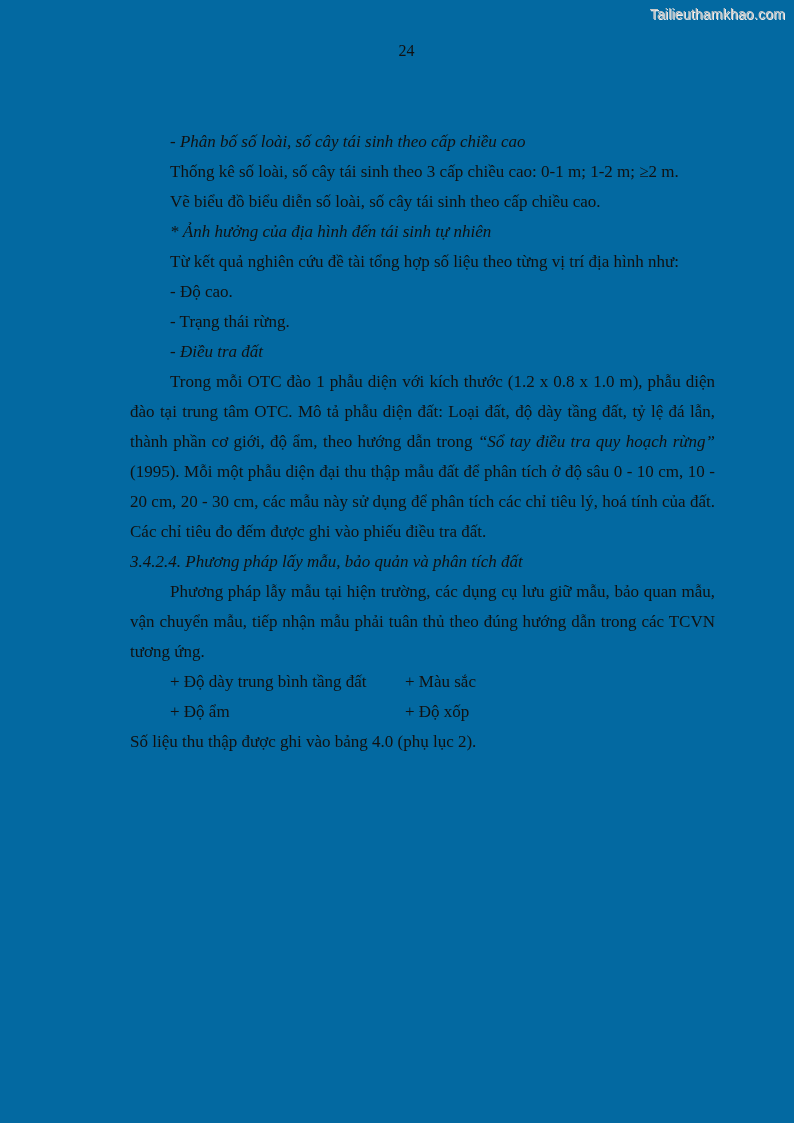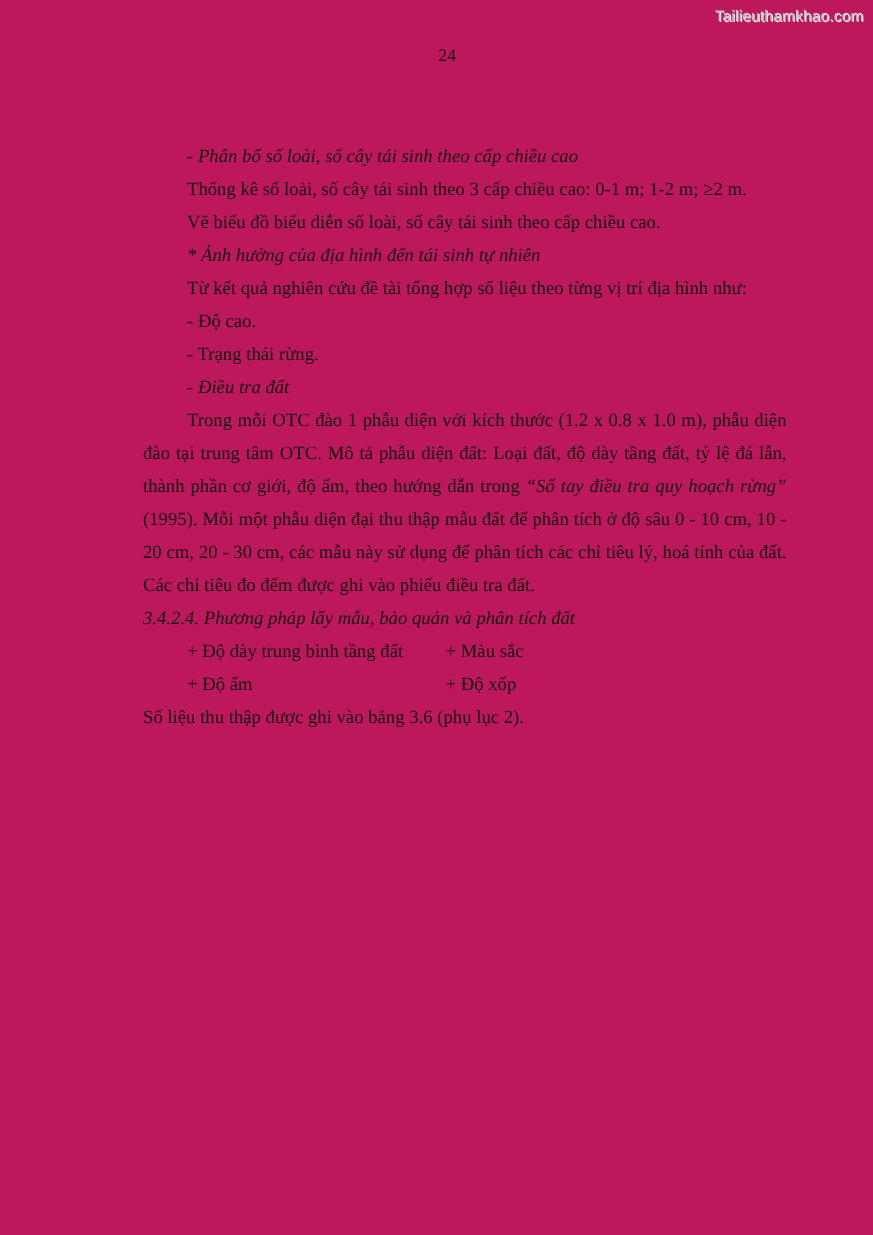--- a/index.html
+++ b/index.html
@@ -4,21 +4,21 @@
 <style>
   html, body {
     margin: 0;
     padding: 0;
     background: #ffffff;
   }
   .page {
     position: relative;
     width: 794px;
     height: 1123px;
-    background: #be185d;
+    background: #0369a1;
     font-family: "Liberation Serif", serif;
     color: #111111;
     overflow: hidden;
   }
   .watermark {
     position: absolute;
     top: 6px;
     right: 9px;
     font-family: "Liberation Sans", sans-serif;
     font-size: 14px;
@@ -86,23 +86,24 @@
 
     <p class="indent">- Trạng thái rừng.</p>
 
     <p class="indent italic">- Điều tra đất</p>
 
     <p class="para"><span>Trong mỗi OTC đào 1 phẫu diện với kích thước (1.2 x 0.8 x 1.0 m), phẫu diện đào tại trung tâm OTC. Mô tả phẫu diện đất: Loại đất, độ dày tầng đất, tỷ lệ đá lẫn, thành phần cơ giới, độ ẩm, theo hướng dẫn trong </span><span class="italic">“Sổ tay điều  tra quy hoạch rừng”</span><span> (1995). Mỗi một phẫu diện đại thu thập mẫu đất để phân tích ở độ sâu 0 - 10 cm, 10 - 20 cm, 20 - 30 cm, các mẫu này sử dụng để phân tích các chỉ tiêu lý, hoá tính của đất. Các chỉ tiêu đo đếm được ghi vào phiếu điều tra đất.</span></p>
 
     <p class="italic">3.4.2.4. Phương pháp lấy mẫu, bảo quản và phân tích đất</p>
 
 
+    <p class="para">Phương pháp lẫy mẫu tại hiện trường, các dụng cụ lưu giữ mẫu, bảo quan mẫu, vận chuyển mẫu, tiếp nhận mẫu phải tuân thủ theo đúng hướng dẫn trong các TCVN tương ứng.</p>
 
 
     <p class="cols"><span class="col-left">+ Độ dày trung bình tầng đất</span><span class="col-right">+ Màu sắc</span></p>
 
     <p class="cols"><span class="col-left">+ Độ ẩm</span><span class="col-right">+ Độ xốp</span></p>
 
 
-    <p>Số liệu thu thập được ghi vào bảng 3.6 (phụ lục 2).</p>
+    <p>Số liệu thu thập được ghi vào bảng 4.0 (phụ lục 2).</p>
 
   </div>
 </div>
 
 </body></html>

